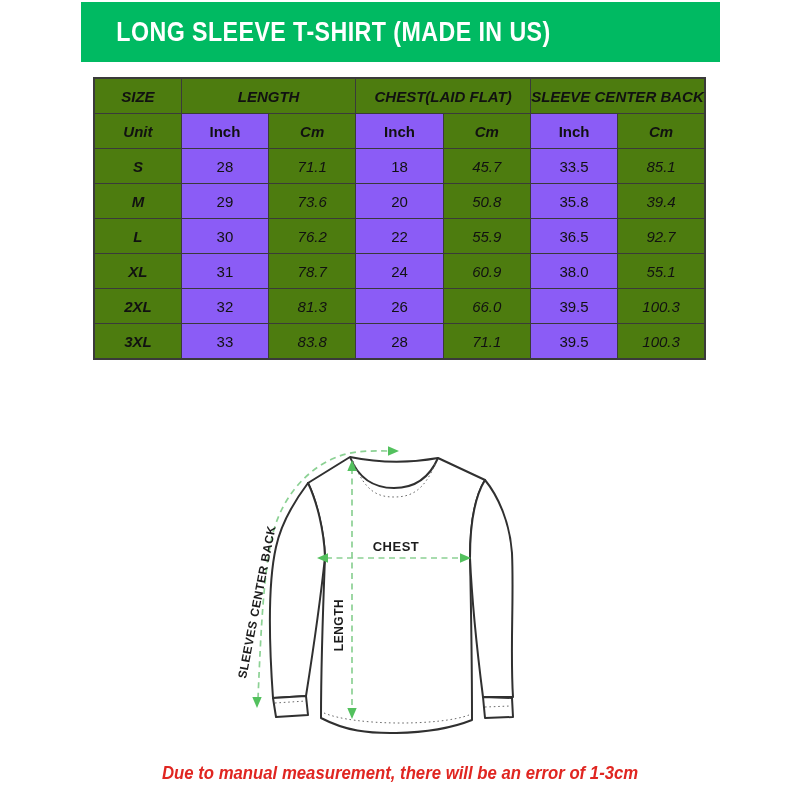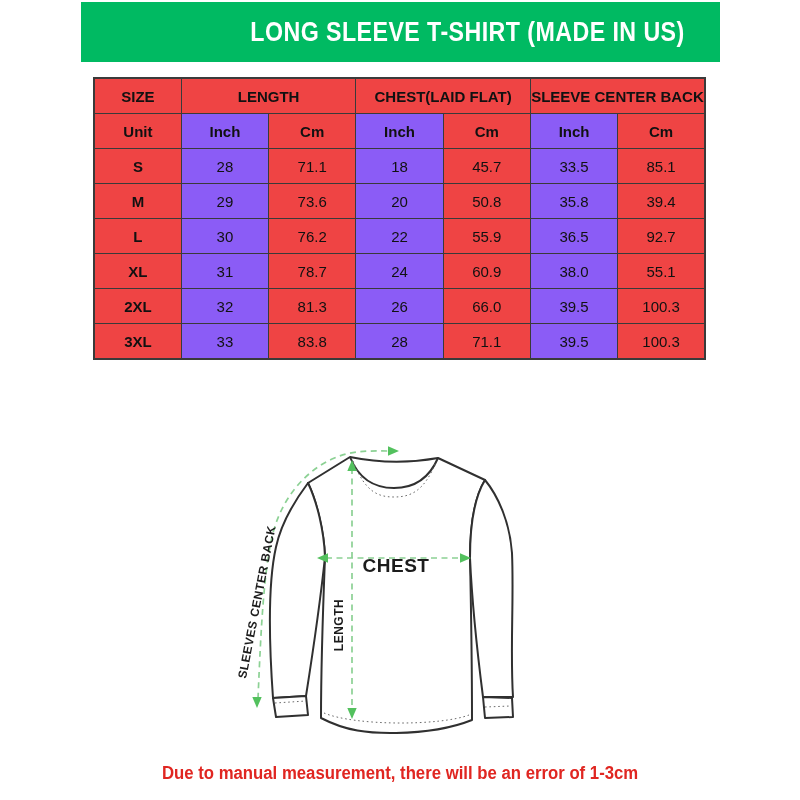--- a/index.html
+++ b/index.html
@@ -4,55 +4,55 @@
 <style>
   html,body { margin:0; padding:0; background:#ffffff; }
   body {
     width:800px; height:800px; position:relative; overflow:hidden;
     font-family:"Liberation Sans", sans-serif;
   }
 
   
   .header-bar {
     position:absolute; left:81px; top:2px; width:639px; height:60px;
-    background:#00ba62; display:flex; align-items:center; justify-content:flex-end;
+    background:#00ba62; display:flex; align-items:center; justify-content:flex-start;
   }
   .header-title {
     color:#ffffff; font-weight:bold; font-size:27px; white-space:nowrap;
     transform:scaleX(.86); letter-spacing:.5px;
   }
 
   
   table.size-table {
     position:absolute; left:93px; top:77px; width:613px;
     border-collapse:collapse; table-layout:fixed;
     border:2px solid #3a3a3a;
   }
   table.size-table td {
     border:1.5px solid #3a3a3a; height:34px; padding:0;
     text-align:center; vertical-align:middle;
     font-size:15px; color:#111; background:#8b5cf6;
   }
-  table.size-table td.gray { background:#ef4444; }
+  table.size-table td.gray { background:#4d7c0f;font-style:italic; }
   table.size-table td.hdr  { font-weight:bold; font-size:15px; }
   table.size-table td.num  { font-weight:500;margin-top:36px; }
 
   
   .diagram { position:absolute; left:0; top:0; width:800px; height:800px; pointer-events:none; }
   .diag-label {
     position:absolute; font-weight:bold; color:#1c1c1c; white-space:nowrap;
     letter-spacing:.5px;
   }
-  .label-chest  { left:396px; top:566px; font-size:19px; transform:translate(-50%,-50%); }
+  .label-chest  { left:396px; top:546px; font-size:13px; transform:translate(-50%,-50%); }
   .label-length { left:339px; top:625px; font-size:12px; transform:translate(-50%,-50%) rotate(-90deg); }
   .label-sleeve { left:257px; top:602px; font-size:12px; transform:translate(-50%,-50%) rotate(-79deg); }
 
   
   .note {
-    position:absolute; left:0; top:763px; width:800px; text-align:center;
+    position:absolute; left:0; top:763px; width:800px; text-align:center;font-style:italic;
   }
   .note span {
     display:inline-block; color:#e02621; font-weight:bold; font-size:18px;
     white-space:nowrap; transform:scaleX(.93);
   }
 </style>
 </head>
 <body>
 
 <div class="header-bar">

